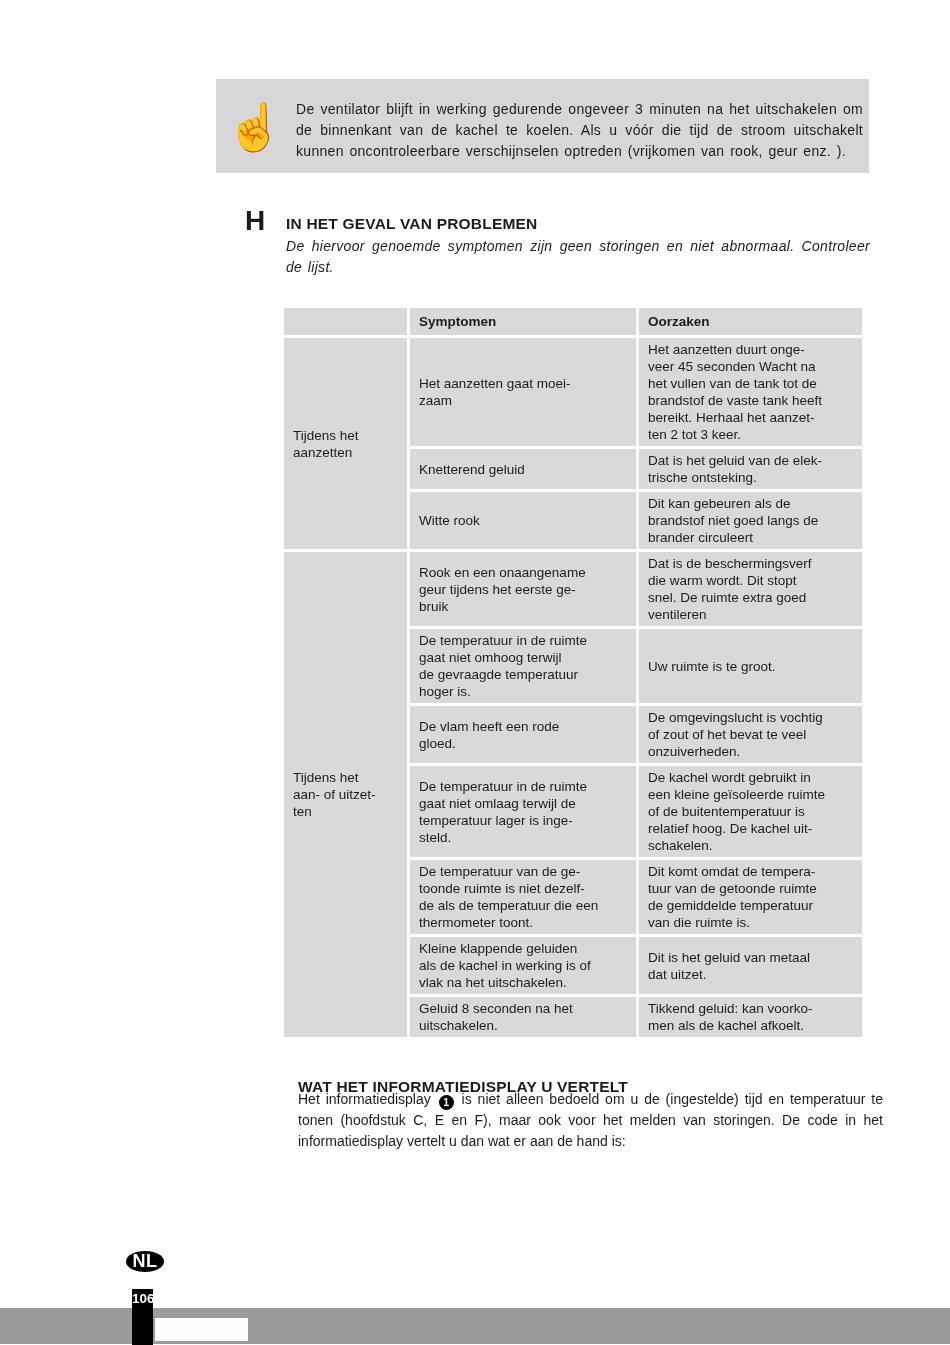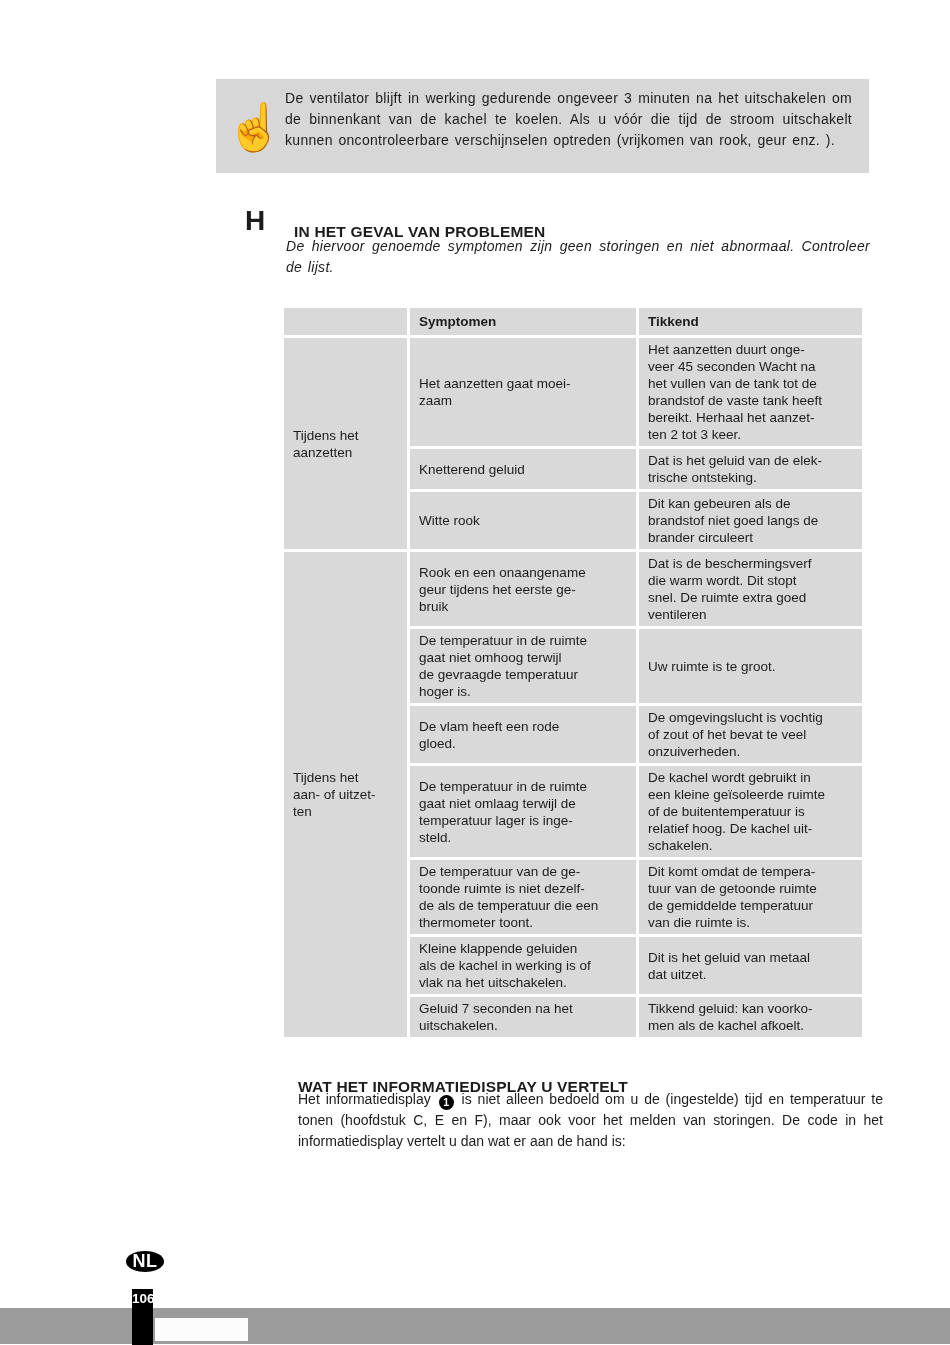--- a/index.html
+++ b/index.html
@@ -20,33 +20,33 @@
     background: #d7d7d7;
   }
   .note-icon {
     position: absolute; left: 10px; top: 20px;
     width: 52px; height: 56px;
     font-size: 46px; line-height: 56px; text-align: center;
     color: #000;
   }
   .note-text {
     position: absolute; left: 69px; top: 9px;
-    width: 567px; margin: 0;
+    width: 567px; margin: 11px;
     font-size: 14px; line-height: 21px;
     text-align: justify;
     letter-spacing: 0.3px; word-spacing: 1.5px;
   }
 
   
   .section-letter {
     position: absolute; left: 245px; top: 207px;
     font-size: 28px; font-weight: bold; line-height: 28px;
   }
   .section-title {
-    position: absolute; left: 286px; top: 215px; margin: 8px;
+    position: absolute; left: 286px; top: 215px; margin: 0;
     font-size: 15.5px; font-weight: bold; letter-spacing: 0.2px;
   }
   .section-intro {
     position: absolute; left: 286px; top: 236px;
     width: 584px; margin: 0;
     font-size: 14px; line-height: 21px;
     text-align: justify;
     letter-spacing: 0.3px; word-spacing: 1.5px; font-style: italic;
   }
 
@@ -145,21 +145,21 @@
   <table class="trouble-table">
     <colgroup>
         <col class="c1">
         <col class="c2">
         <col class="c3">
       </colgroup>
     <tbody>
       <tr>
         <td class="corner"></td>
         <th>Symptomen</th>
-        <th>Tikkend</th>
+        <th>Oorzaken</th>
       </tr>
 
       <tr>
         <td class="group-cell" rowspan="3">Tijdens het
 aanzetten</td>
         <td>Het aanzetten gaat moei-
 zaam</td>
         <td>Het aanzetten duurt onge-
 veer 45 seconden Wacht na
 het vullen van de tank tot de
@@ -227,21 +227,21 @@
 van die ruimte is.</td>
       </tr>
       <tr>
         <td>Kleine klappende geluiden
 als de kachel in werking is of
 vlak na het uitschakelen.</td>
         <td>Dit is het geluid van metaal
 dat uitzet.</td>
       </tr>
       <tr>
-        <td>Geluid 7 seconden na het
+        <td>Geluid 8 seconden na het
 uitschakelen.</td>
         <td>Tikkend geluid: kan voorko-
 men als de kachel afkoelt.</td>
       </tr>
     </tbody>
   </table>
 
   <h3 class="display-title">WAT HET INFORMATIEDISPLAY U VERTELT</h3>
   <p class="display-para"><span>Het informatiedisplay</span> <span class="num-badge">1</span> <span>is niet alleen bedoeld om u de (ingestelde) tijd en temperatuur te tonen (hoofdstuk C, E en F), maar ook voor het melden van storingen. De code in het informatiedisplay vertelt u dan wat er aan de hand is:</span></p>
 

